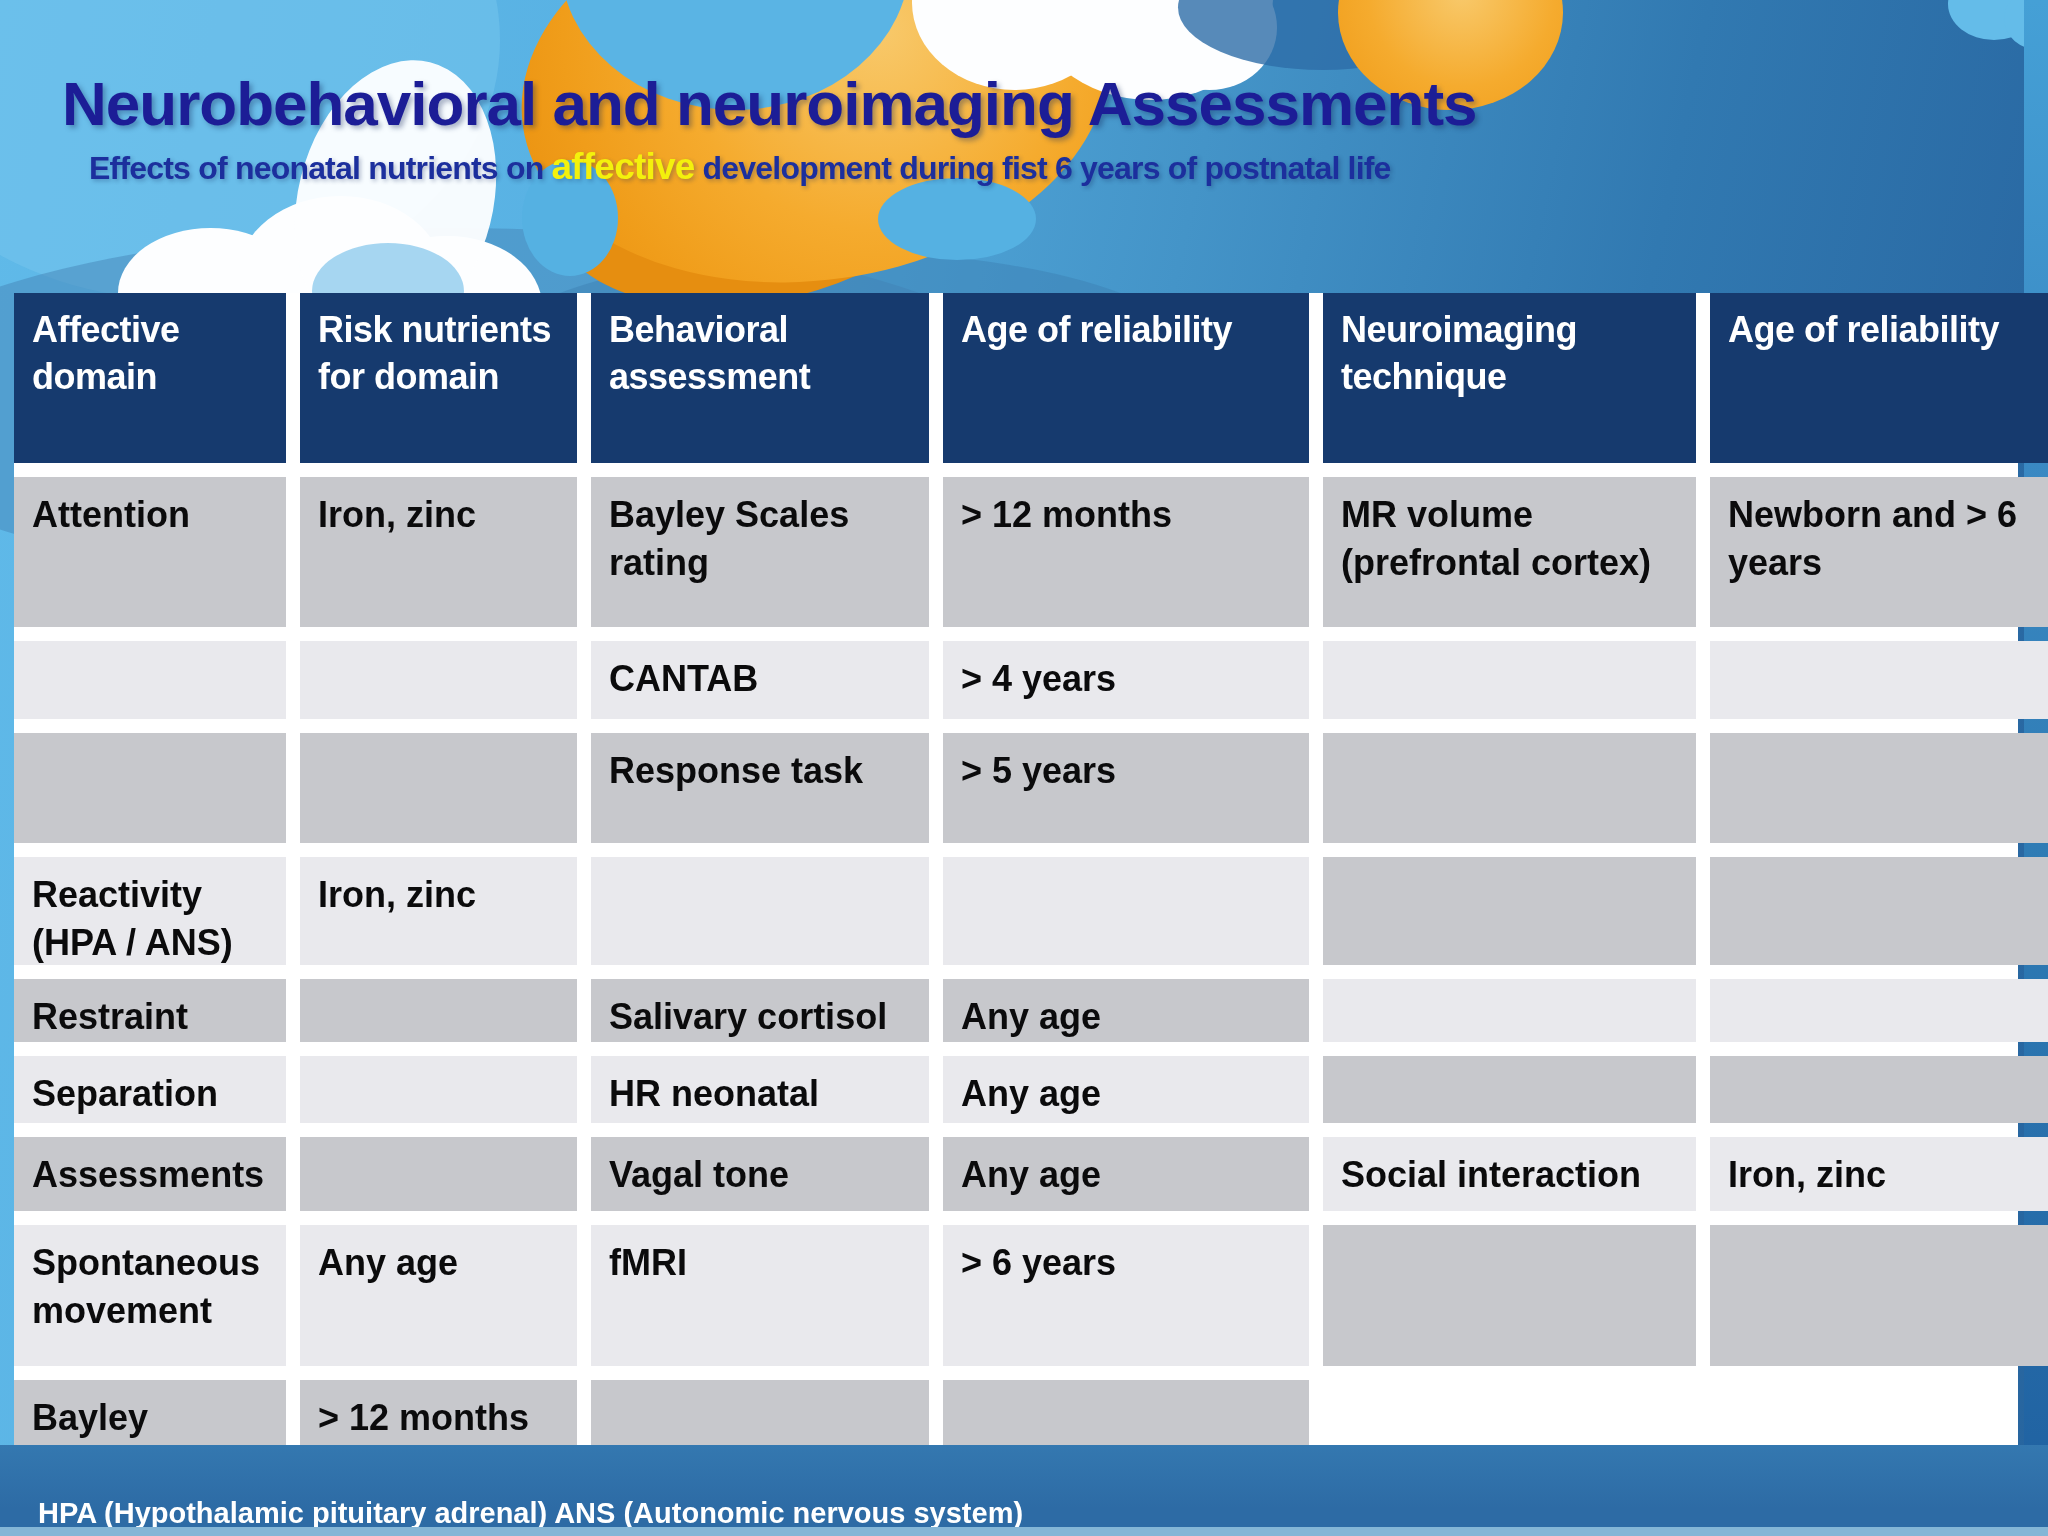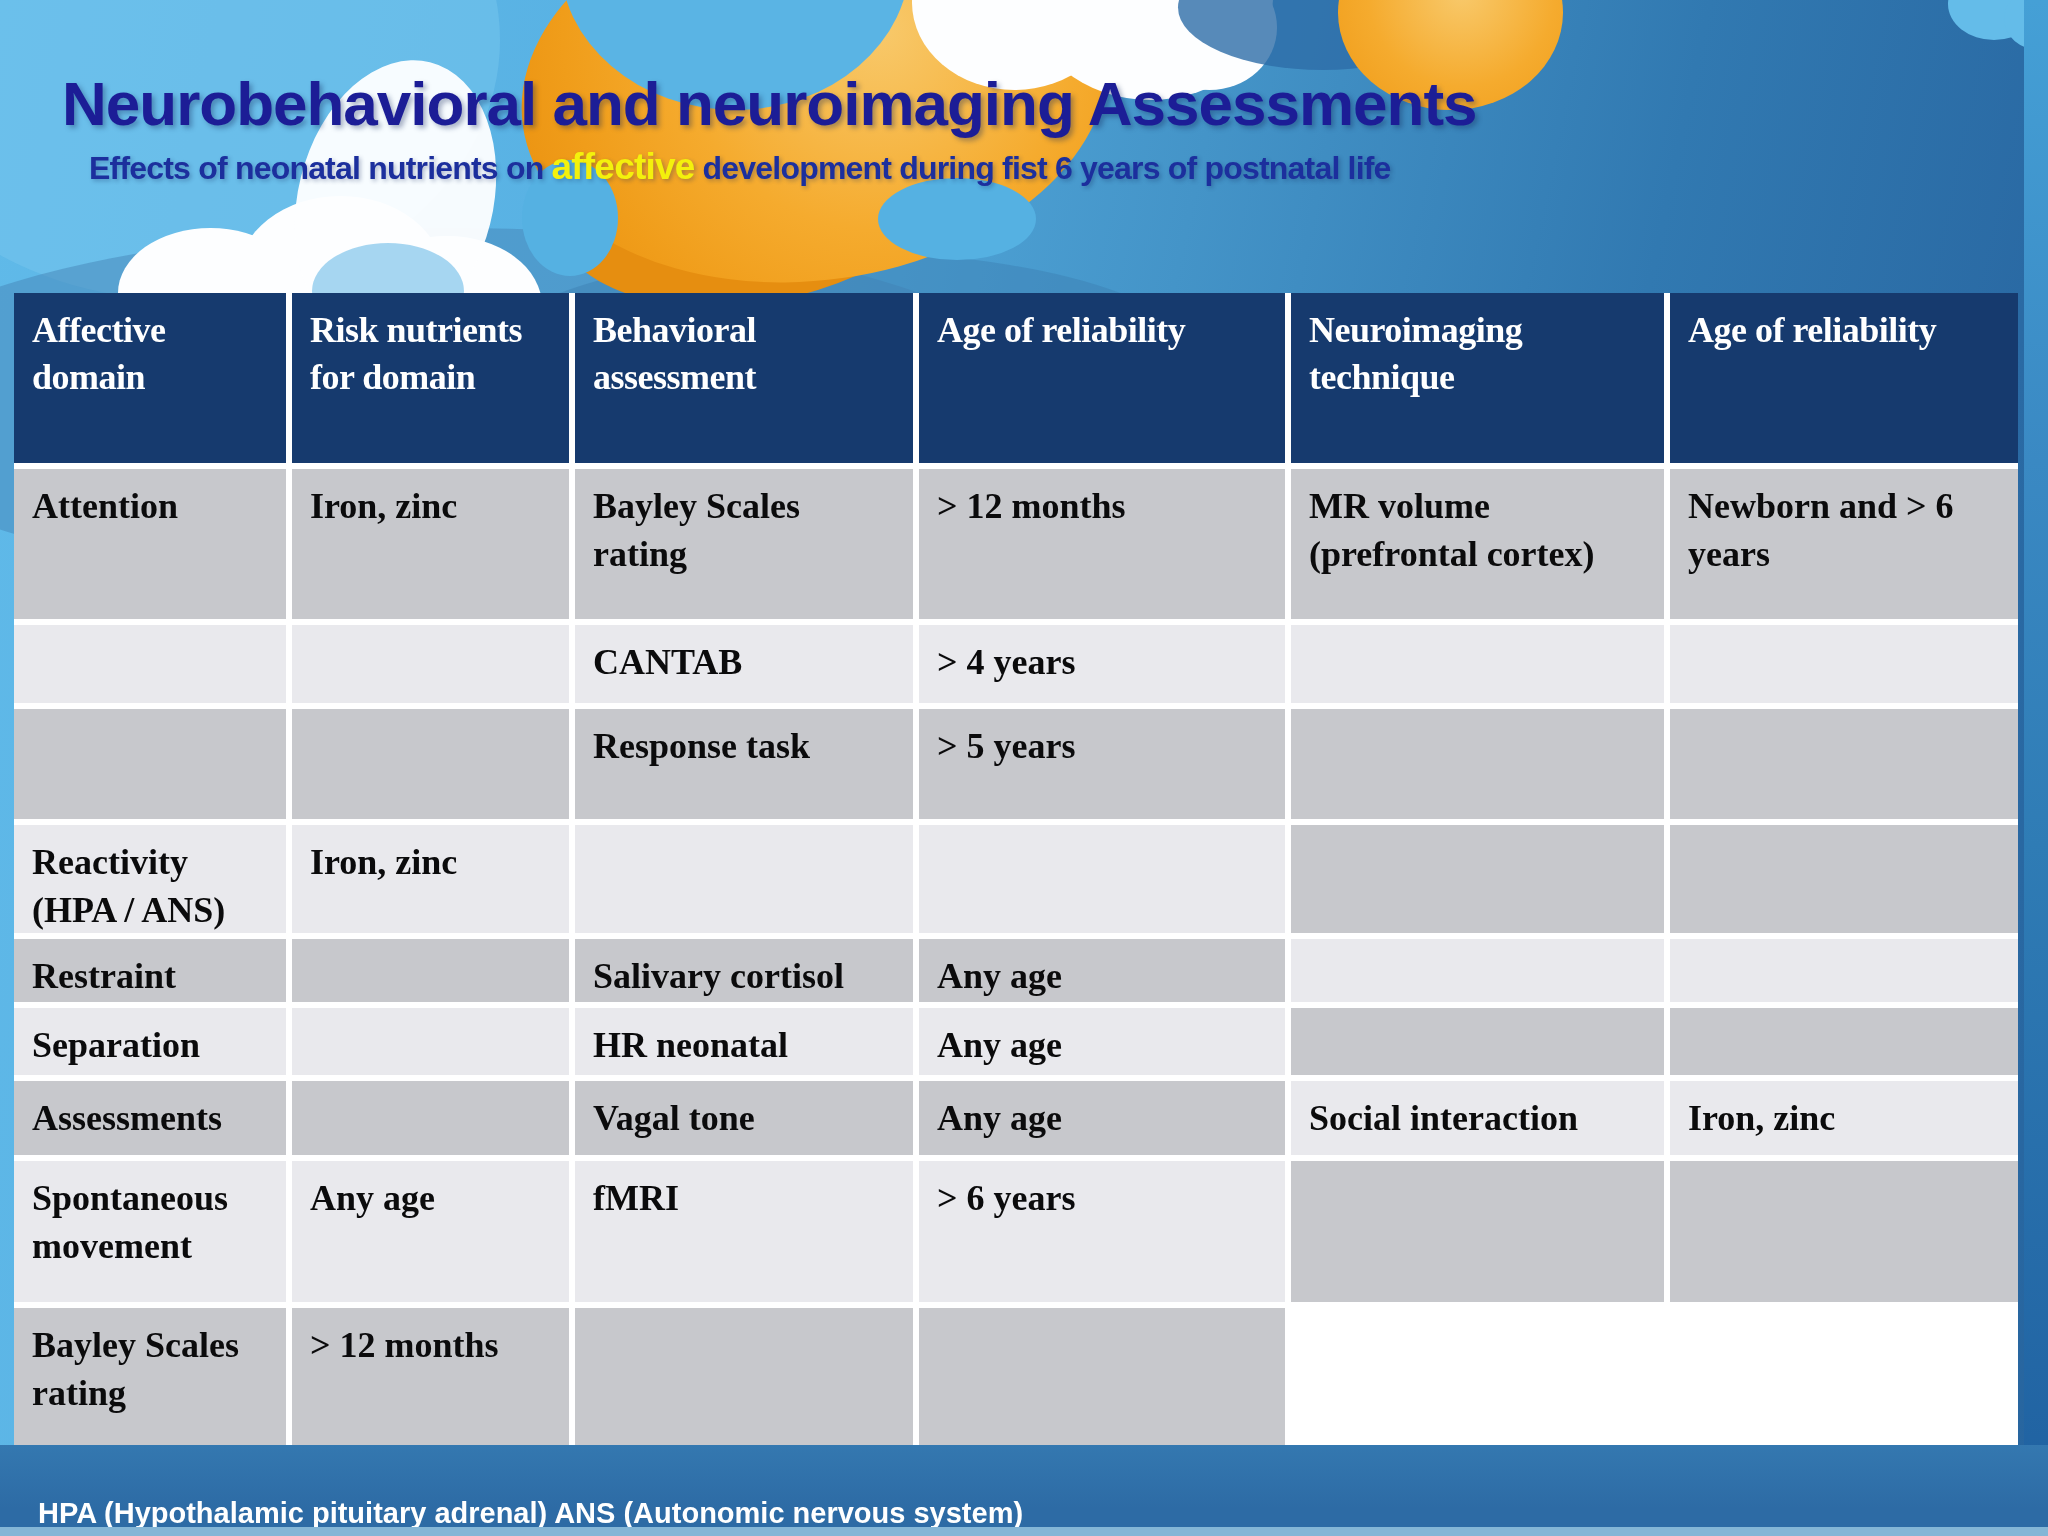--- a/index.html
+++ b/index.html
@@ -44,24 +44,23 @@
     position:absolute;left:70px;top:146px;width:1900px;z-index:5;
     font-size:32px;letter-spacing:-0.8px;color:var(--subtitle_color);
     text-shadow:2px 2px 4px rgba(18,38,88,.3);
     white-space:nowrap;
     margin-left:19px;
   }
   .subtitle .hl{color:var(--highlight_color);font-size:37px;}
 
   .grid{
     position:absolute;left:14px;top:293px;width:2004px;z-index:4;
-    display:grid;gap:6px;background:#fff;
+    display:grid;gap:14px;background:#fff;
     grid-template-columns:272px 277px 338px 366px 373px 348px;
     grid-template-rows:170px 150px 78px 110px 108px 63px 67px 74px 141px 137px;
-    font-family:Liberation Serif, serif;
   }
   .cell{padding:14px 18px;font-size:36px;color:#0b0b0c;line-height:1.32;}
   .th{background:var(--header_bg);color:#fff;font-size:36px;letter-spacing:-0.5px;line-height:1.3;}
   .row-dark{background:var(--row_dark);}
   .row-light{background:var(--row_light);}
 
   .footer{
     position:absolute;left:0;top:1445px;width:2048px;height:91px;z-index:6;
     background:linear-gradient(180deg,#3478b0 0%,var(--footer_bg) 70%);
     display:flex;align-items:center;

